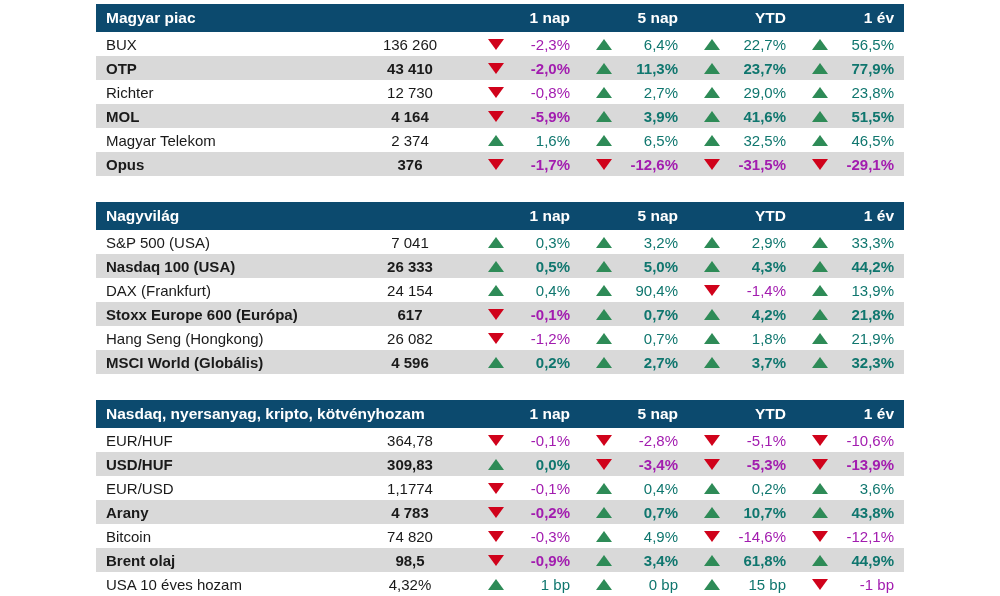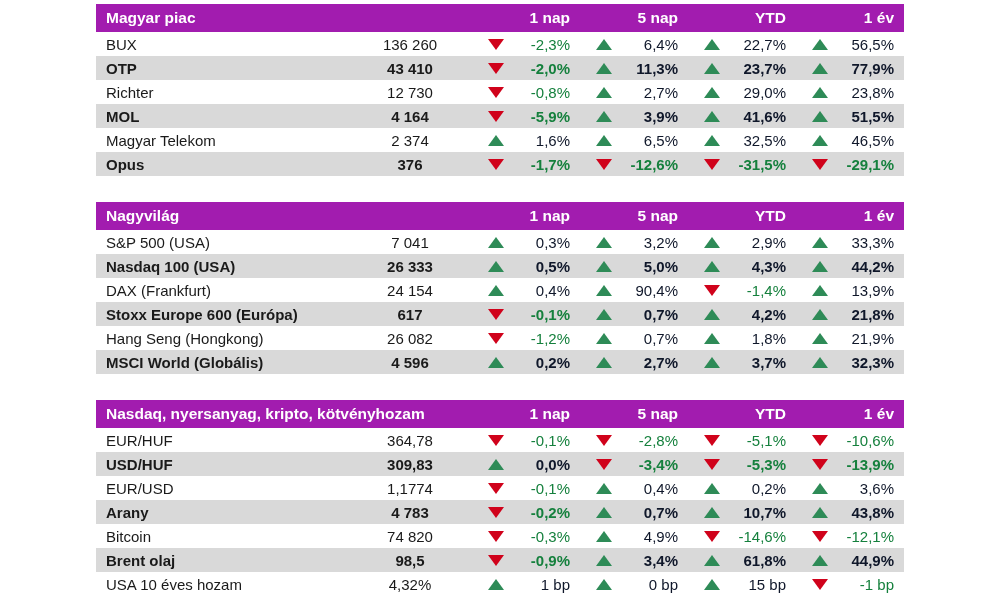--- a/index.html
+++ b/index.html
@@ -28,21 +28,21 @@
   }
   table {
     border-collapse: collapse;
     width: 100%;
     table-layout: fixed;
   }
   col.c-name  { width: 252px; }
   col.c-val   { width: 124px; }
   col.c-pct   { width: 108px; }
   thead th {
-    background: #a21caf;
+    background: #0c4a6e;
     color: #ffffff;
     font-weight: bold;
     font-size: 15.5px;
     height: 28px;
     padding: 0 10px;
     text-align: right;
     white-space: nowrap;
   }
   thead th.name {
     text-align: left;
@@ -93,22 +93,22 @@
   .arrow.down {
     border-left: 8px solid transparent;
     border-right: 8px solid transparent;
     border-top: 11px solid #d0021b;
   }
   .pct-text {
     min-width: 58px;
     text-align: right;
     display: inline-block;
   }
-  .pos { color: #0f172a; }
-  .neg { color: #15803d; }
+  .pos { color: #0f766e; }
+  .neg { color: #a21caf; }
 </style>
 </head>
 <body>
 
 <div class="page">
   <div id="tables-container">
       <div class="table-block">
         <table>
           <colgroup>
             <col class="c-name">

